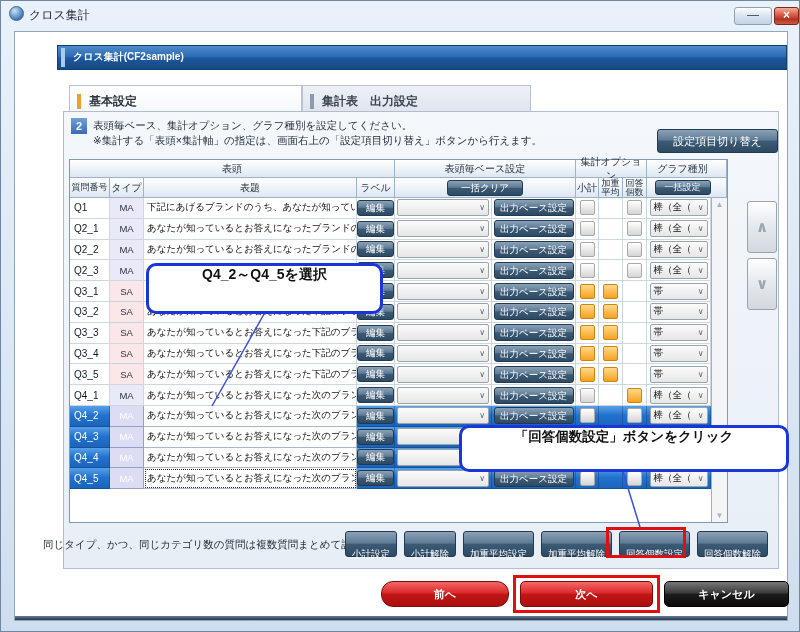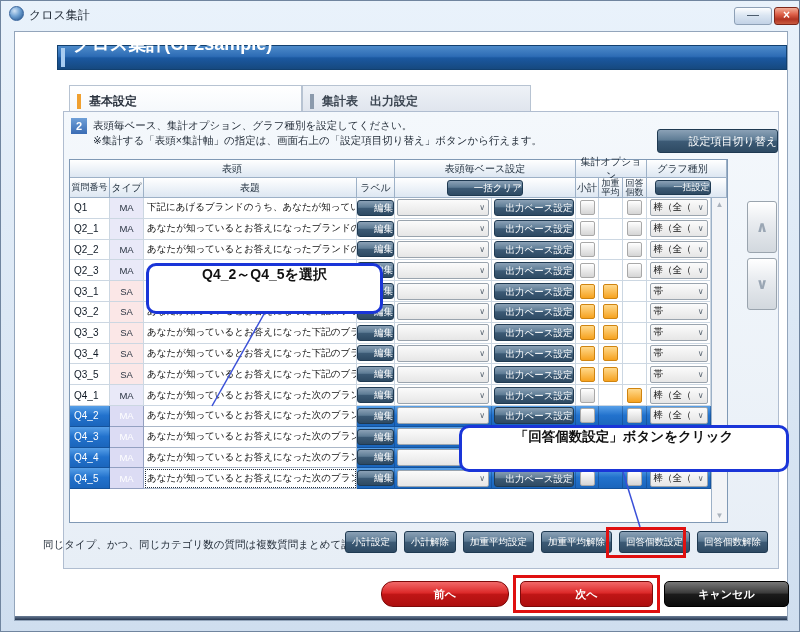--- a/index.html
+++ b/index.html
@@ -24,21 +24,21 @@
   .dialog { position:absolute; left:13px; top:30px; width:774px; height:590px;
     background:#fff; border:1px solid #93a5bb; }
   .bottom-strip { position:absolute; left:14px; top:615px; width:772px; height:4px;
     background:linear-gradient(#6a7d96,#25364f); }
 
   
   .header-bar { position:absolute; left:56px; top:44px; width:730px; height:25px;
     background:linear-gradient(180deg,#4e8bca 0%,#2d6cb5 45%,#1b58a0 52%,#16497f 100%);
     border:1px solid #12406f; }
   .header-accent { position:absolute; left:60px; top:47px; width:4px; height:19px; background:#a8ccf0; }
-  .header-title { position:absolute; left:72px; top:31px; font-size:18px; font-weight:bold; color:#fff; }
+  .header-title { position:absolute; left:72px; top:49px; font-size:10px; font-weight:bold; color:#fff; }
 
   
   .tab { position:absolute; top:84px; height:32px; display:flex; align-items:center; font-size:12px; font-weight:bold; }
   .tab-accent { width:4px; height:15px; margin:0 8px 0 7px; }
   .tab-basic { left:68px; width:233px; background:linear-gradient(#ffffff,#f3f7fb);
     border:1px solid #b7c3d2; border-bottom:none; color:#2c3440; }
   .tab-basic .tab-accent { background:#f0a030; }
   .tab-output { left:301px; width:229px; background:linear-gradient(#eef2f7,#dde3ec);
     border:1px solid #b7c3d2; color:#3c4652; }
   .tab-output .tab-accent { background:#8b9aac; }
@@ -47,21 +47,21 @@
   .panel { position:absolute; left:62px; top:110px; width:716px; height:458px;
     background:linear-gradient(#f4f8fc,#e7eef6); border:1px solid #b0bdd0; }
   .step-badge { position:absolute; left:70px; top:117px; width:16px; height:16px;
     background:linear-gradient(#6fa0d8,#3a6cb4); color:#fff; font-size:11px; font-weight:bold;
     text-align:center; line-height:16px; }
   .instr1 { position:absolute; left:92px; top:118px; font-size:10.5px; color:#1d2733; }
   .instr2 { position:absolute; left:92px; top:133px; font-size:10.5px; color:#1d2733; }
 
   
   .dbtn { background:linear-gradient(#8ba1b6 0%,#5e7c95 45%,#3c5a75 52%,#2e4a63 100%);
-    border:1px solid #1f3a52; border-radius:3px; color:#fff; text-align:right; cursor:default;
+    border:1px solid #1f3a52; border-radius:3px; color:#fff; text-align:center; cursor:default;
     font-family:"Liberation Sans","DejaVu Sans",sans-serif; }
   .switch-btn { position:absolute; left:656px; top:128px; width:121px; height:24px; font-size:11px; }
 
   
   .table { position:absolute; left:68px; top:158px; width:659px; height:364px;
     background:#fff; border:1px solid #8099b5; }
   .thead { display:grid; grid-template-columns:40px 34px 213px 38px 97px 84px 23px 24px 24px 80px; }
   .th { background:linear-gradient(#ffffff,#dde7f2); border-right:1px solid #9db1c7;
     border-bottom:1px solid #9db1c7; font-size:10px; color:#1c2b3a; display:flex;
     align-items:center; justify-content:center; text-align:center; }
@@ -109,21 +109,21 @@
 
   
   .updn { position:absolute; left:746px; width:30px; height:52px; border-radius:3px;
     background:linear-gradient(#ffffff,#e9ecf0 40%,#d2d8de); border:1px solid #9aa4ae;
     color:#9aa6b4; font-size:15px; font-weight:bold; display:flex; align-items:center; justify-content:center; }
   .up-btn { top:200px; } .down-btn { top:257px; }
 
   
   .footer-note { position:absolute; left:42px; top:537px; font-size:10.5px; color:#1d2733; white-space:nowrap; }
   .abtns { position:absolute; left:344px; top:530px; display:flex; gap:7px; }
-  .abtn { height:22px; font-size:9.5px; padding:0 6px; line-height:20px; white-space:nowrap; }
+  .abtn { height:22px; font-size:9.5px; padding:12px 6px; line-height:20px; white-space:nowrap; }
 
   
   .rbtn { position:absolute; top:580px; height:26px; border-radius:5px; color:#fff; font-size:11px;
     font-weight:bold; text-align:center;
     background:linear-gradient(#f26868 0%,#dd2a2a 45%,#c01616 52%,#ad0f0f 100%); border:1px solid #7e0a0a; }
   .prev-btn { left:380px; width:128px;border-radius:12px; }
   .next-btn { left:519px; width:133px; }
   .cancel-btn { position:absolute; top:580px; left:663px; width:125px; height:26px; border-radius:5px;
     color:#fff; font-size:11px; font-weight:bold; 
     background:linear-gradient(#777777 0%,#3c3c3c 45%,#1b1b1b 52%,#0c0c0c 100%); border:1px solid #000; }

